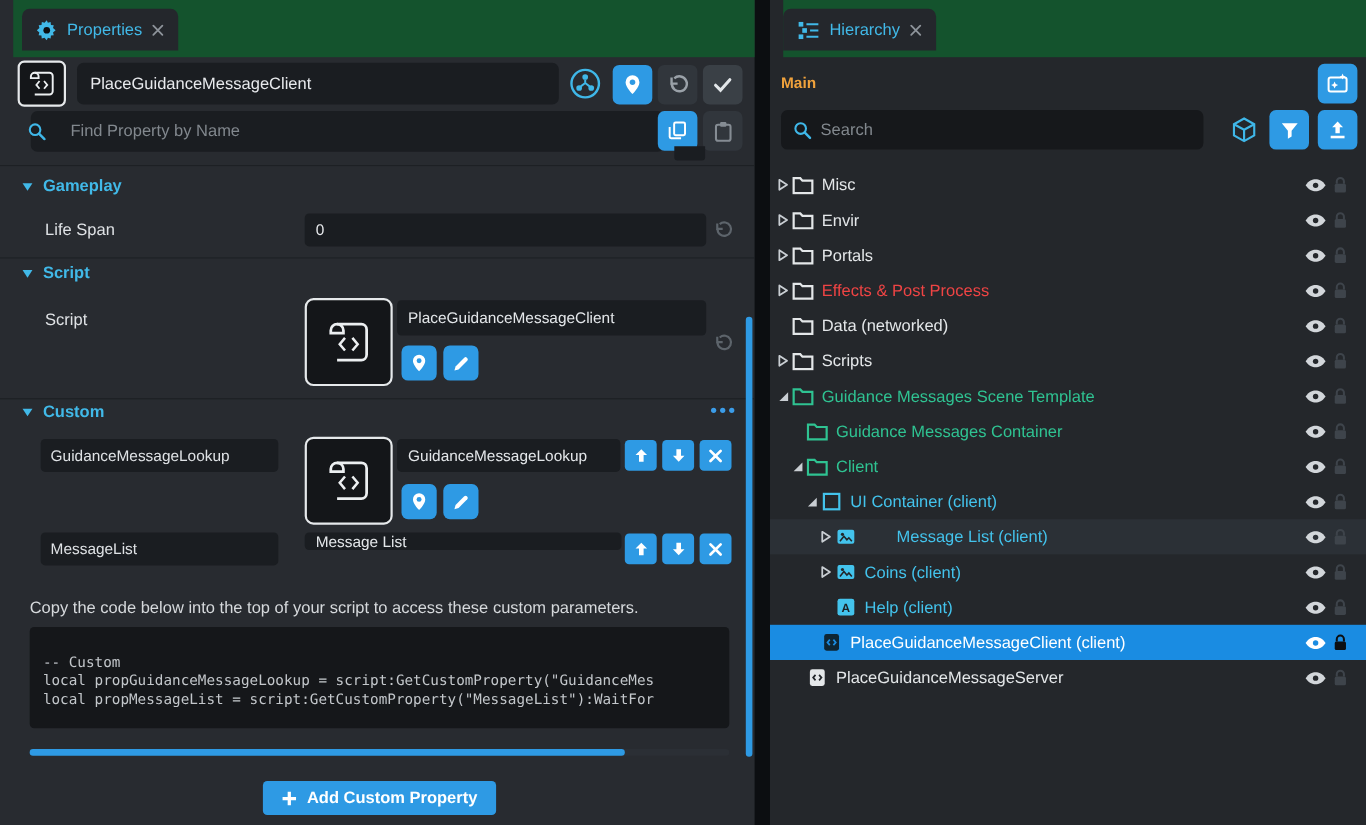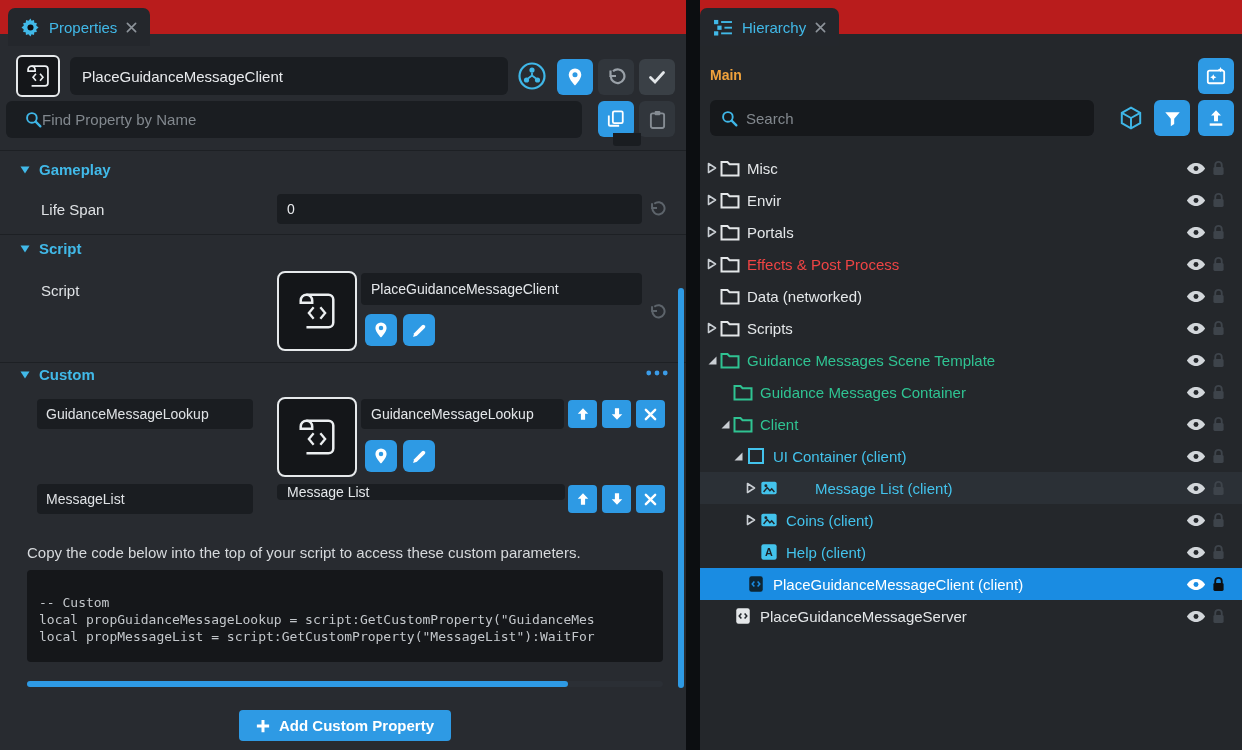--- a/index.html
+++ b/index.html
@@ -1,19 +1,19 @@
 <!DOCTYPE html>
 <html><head>
 <meta charset="utf-8">
 <style>
   *{margin:0;padding:0;box-sizing:border-box}
   html,body{width:1242px;height:750px;background:#0c0e11;font-family:"Liberation Sans",sans-serif;overflow:hidden}
   .panel{position:absolute;top:0;height:750px}
   .abs{position:absolute}
-  .tabbar{position:absolute;left:0;top:0;right:0;height:34px;background:#b91c1c}
+  .tabbar{position:absolute;left:12px;top:0;right:0;height:52px;background:#14532d}
   .tab{position:absolute;top:8px;height:38px;background:#24272c;border-radius:7px 7px 0 0;display:flex;align-items:center;gap:9px;padding:0 13px}
   .tab-label{color:#41b9e8;font-size:15px}
   .icn{display:inline-flex;align-items:center;justify-content:center;line-height:0}
   .btn{position:absolute;width:36px;height:36px;border:none;border-radius:6px;display:flex;align-items:center;justify-content:center;cursor:pointer;padding:0}
   .btn-blue{background:#2e9ae4}
   .btn-dark{background:#31363c}
   .btn-dark2{background:#3a4046}
   .field{position:absolute;background:#1a1d21;border:none;border-radius:6px;color:#e8eaed;padding:0 12px;outline:none;font-family:inherit}
   .field::placeholder{color:#82888e}
   .slotbox{position:absolute;background:#141619;border:2px solid #e6e9eb;border-radius:8px;display:flex;align-items:center;justify-content:center}
@@ -96,21 +96,21 @@
       </span>
   </button>
   <button class="btn btn-dark2" style="left:639px;top:59px">
     <span class="icn">
         <svg width="20" height="20" viewBox="0 0 20 20">
           <path d="M3.5 10.5L8 15l8.5-9.5" fill="none" stroke="#e2e6e9" stroke-width="2.8" stroke-linecap="round"></path>
         </svg>
       </span>
   </button>
 
-  <input class="field" style="left: 6px; top: 101px; width: 576px; height: 37px; font-size: 15px; padding-left: 36px;" placeholder="Find Property by Name">
+  <input class="field" style="left: 28px; top: 101px; width: 576px; height: 37px; font-size: 15px; padding-left: 36px;" placeholder="Find Property by Name">
   <span class="abs icn" style="left:25px;top:111px">
       <svg width="17" height="17" viewBox="0 0 18 18">
         <circle cx="7.3" cy="7.3" r="5.1" fill="none" stroke="#3fb7e8" stroke-width="2"></circle>
         <path d="M11.3 11.3L16.3 16.3" stroke="#3fb7e8" stroke-width="2.4" stroke-linecap="round"></path>
       </svg>
     </span>
   <button class="btn btn-blue" style="left:598px;top:101px">
     <span class="icn">
         <svg width="18" height="18" viewBox="0 0 20 20">
           <rect x="6.5" y="1.5" width="11" height="13" rx="1.5" fill="none" stroke="#fff" stroke-width="2"></rect>

